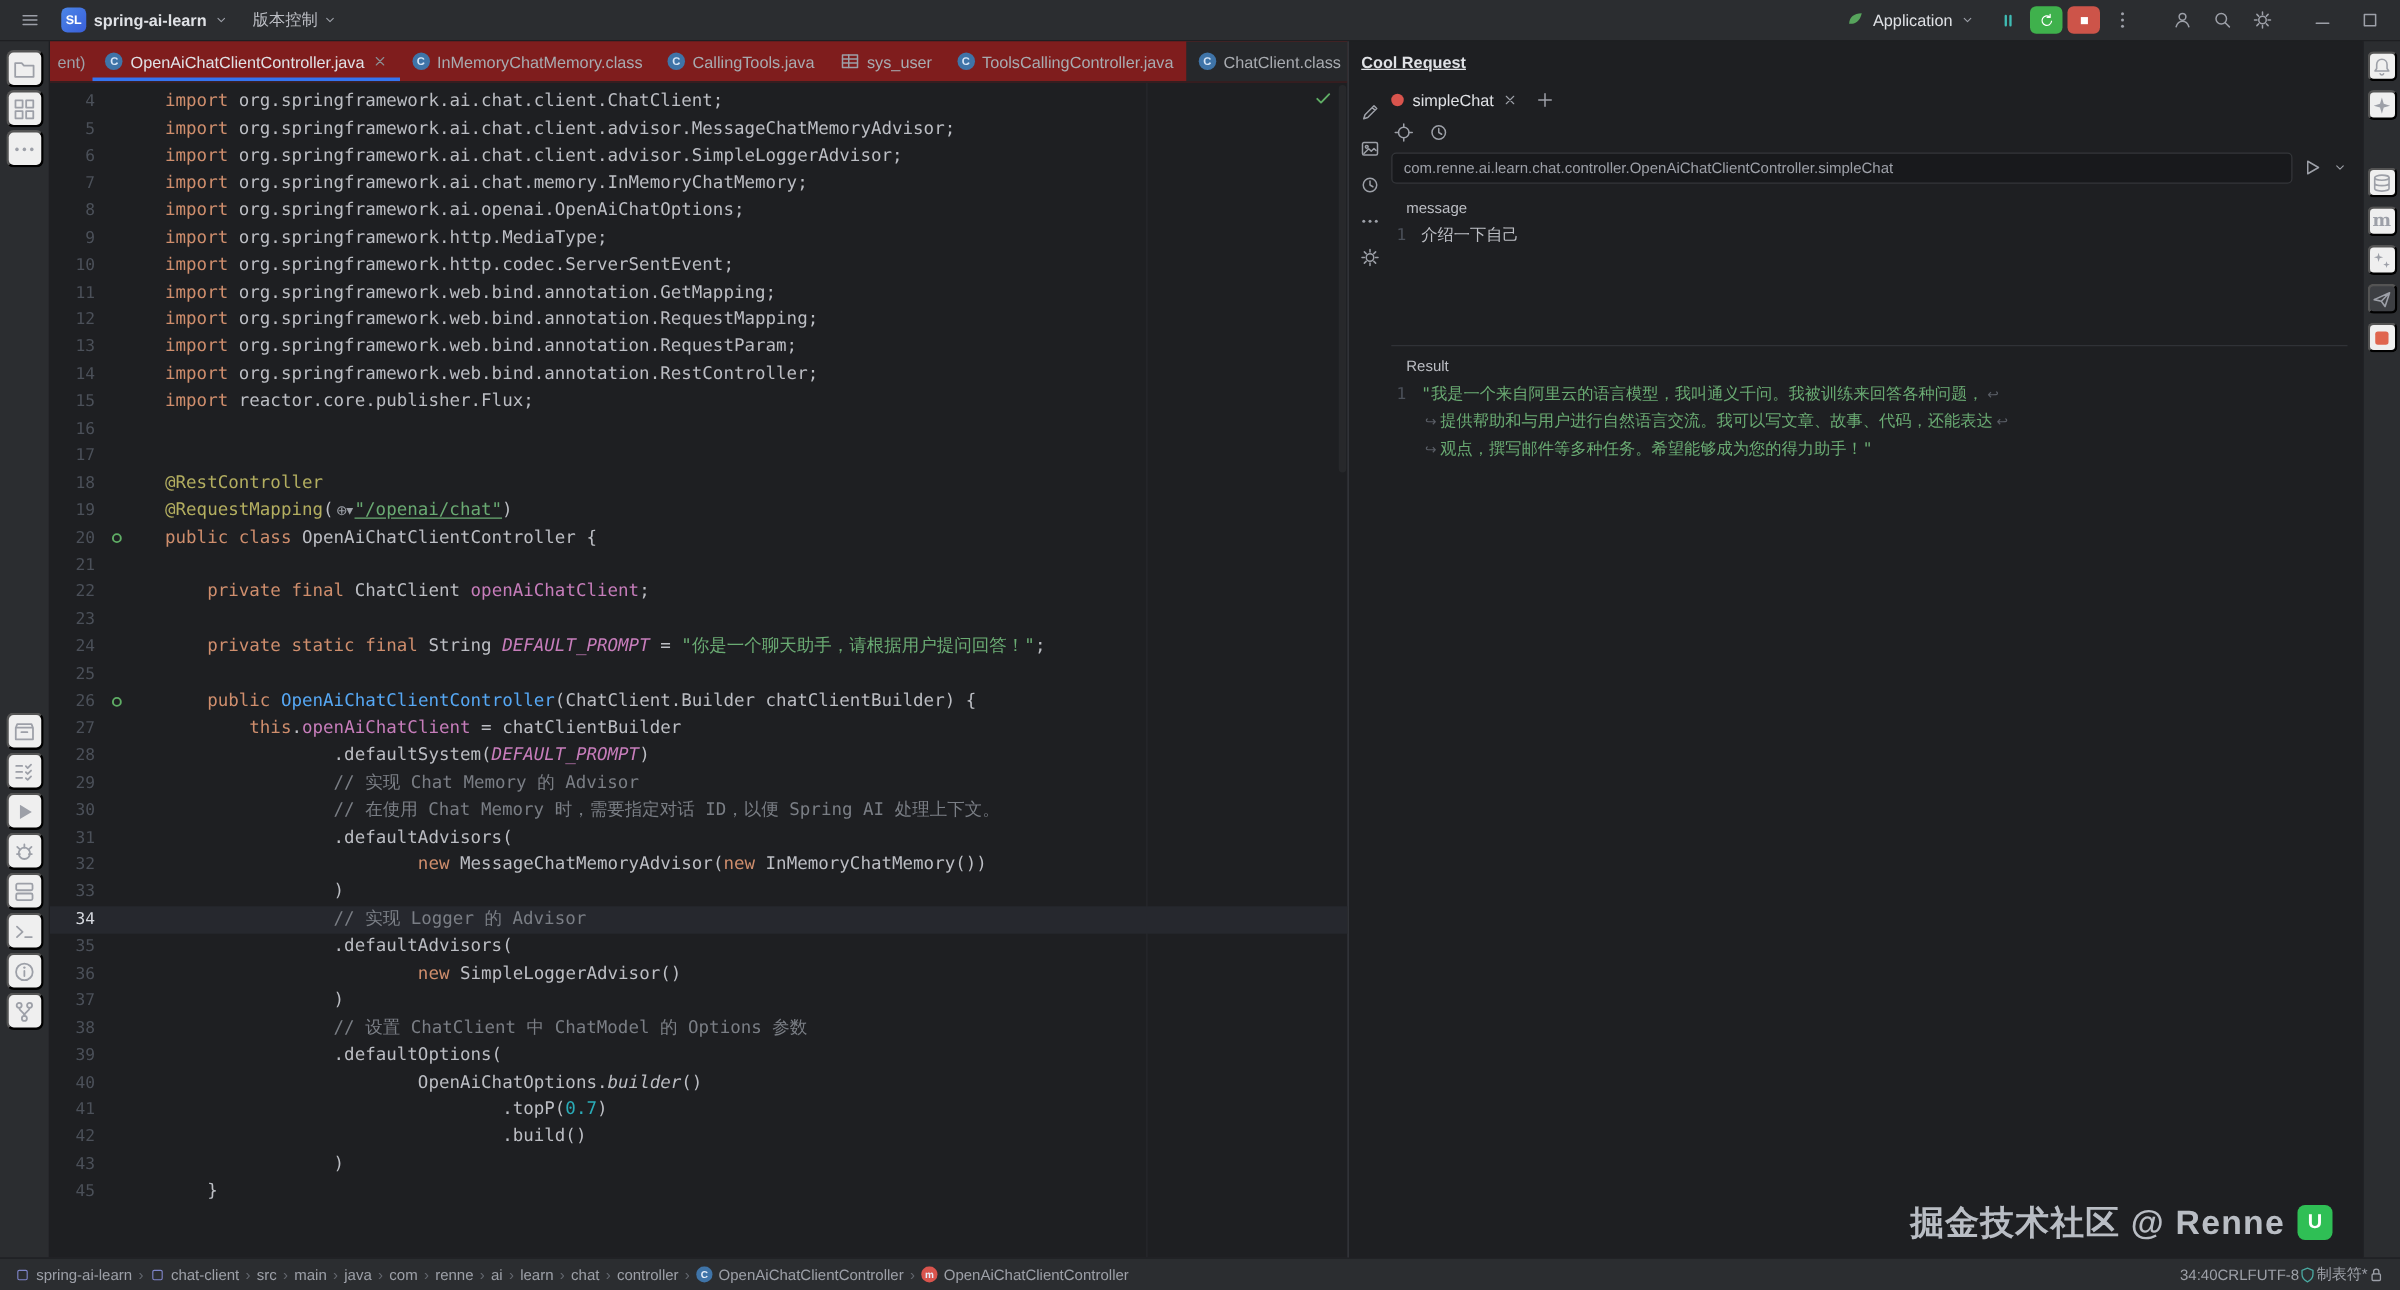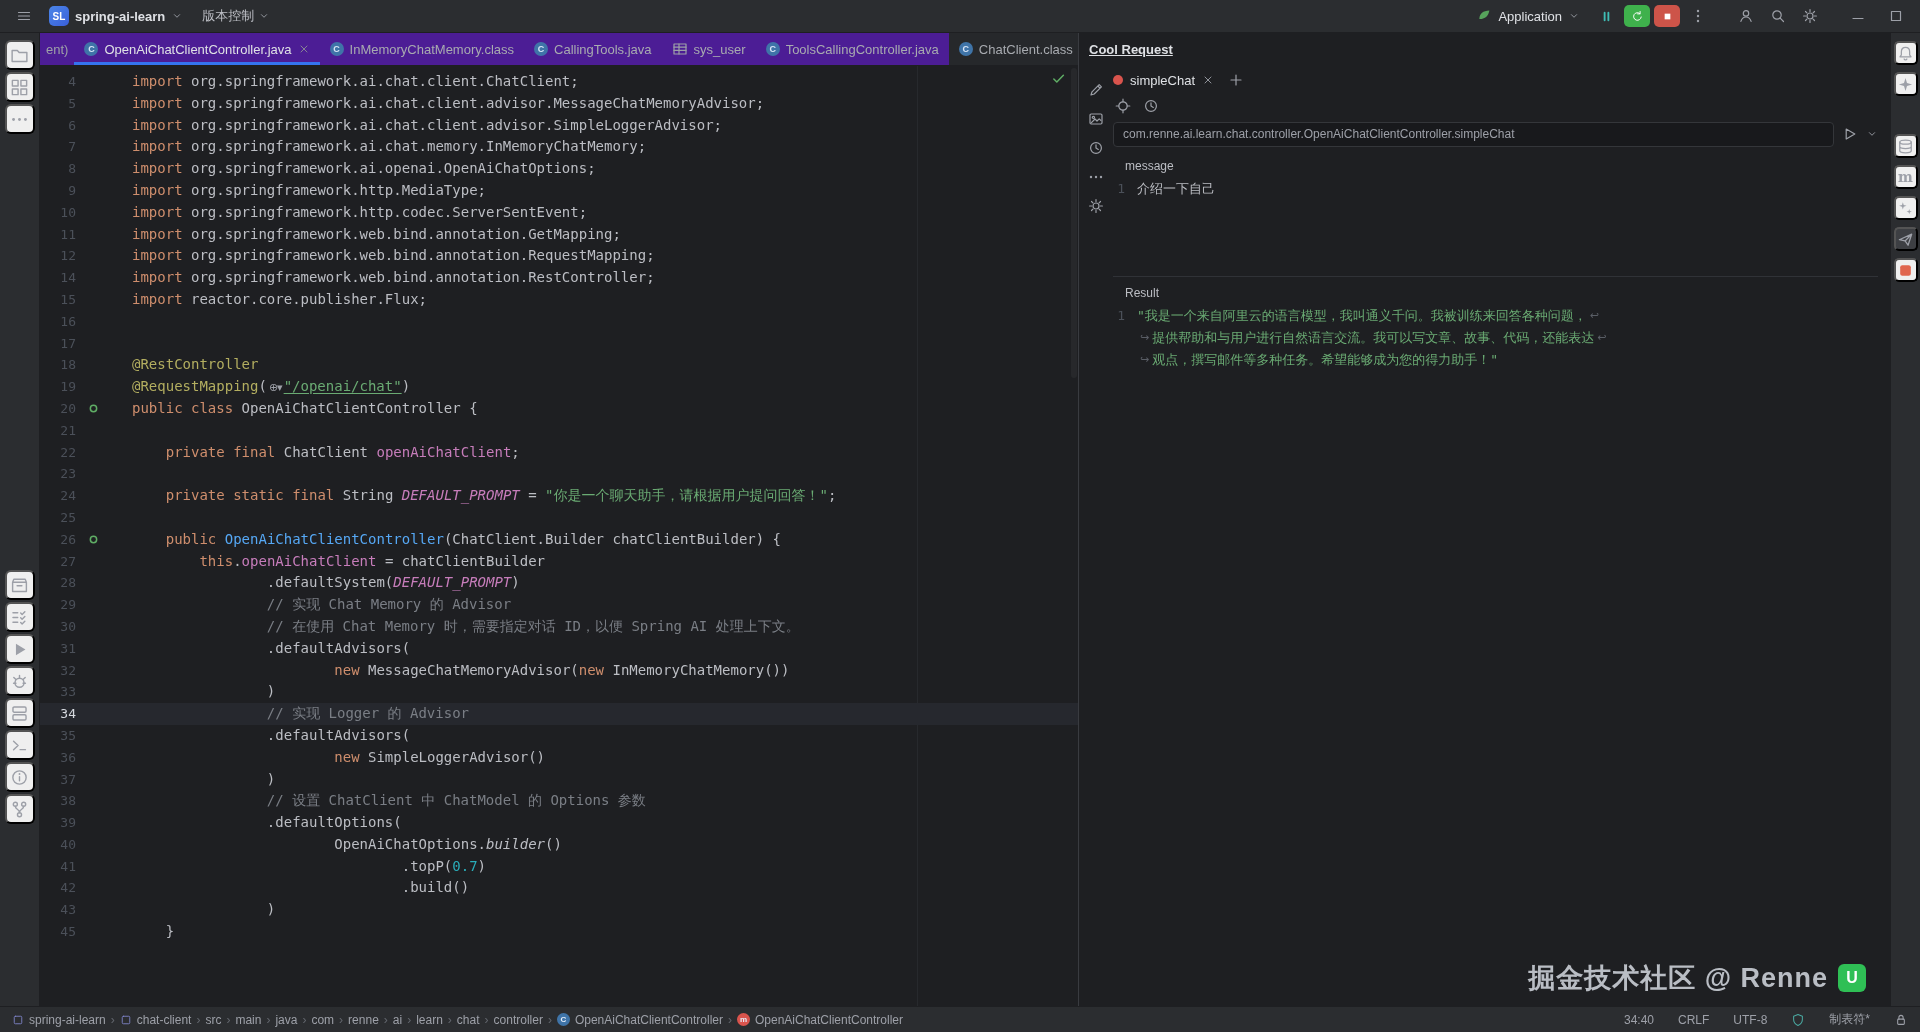--- a/index.html
+++ b/index.html
@@ -32,21 +32,21 @@
   .main { flex:1; min-height:0; display:flex; }
 
   .left-strip { width:40px; flex:none; background:#2b2d30; border-right:1px solid #1e1f22; display:flex; flex-direction:column; align-items:center; padding:6px 0; }
   .strip-btn { width:30px; height:30px; border-radius:6px; display:flex; align-items:center; justify-content:center; margin:1px 0; }
   .strip-btn .ico { width:19px; height:19px; }
   .strip-spacer { flex:1; }
   .strip-bottom-pad { height:175px; flex:none; }
 
   
   .editor-col { flex:1; min-width:0; display:flex; flex-direction:column; background:#1e1f22; }
-  .tabbar { height:33px; flex:none; background:#4c1d95; border-bottom:1px solid #1e1f22; display:flex; align-items:stretch; overflow:hidden; }
+  .tabbar { height:33px; flex:none; background:#7f1d1d; border-bottom:1px solid #1e1f22; display:flex; align-items:stretch; overflow:hidden; }
   .tab { display:flex; align-items:center; gap:6px; padding:0 10px; font-size:13px; color:#a8abb0; position:relative; }
   .tab.active { color:#dfe1e5; }
   .tab.active::after { content:""; position:absolute; left:0; right:0; bottom:0; height:3px; background:#3574f0; }
   .tab.dim { background:#26282b; }
   .tab.partial { padding:0 6px; color:#9da0a8; }
   .badge { width:14px; height:14px; border-radius:50%; background:#3f74a8; color:#d8e6f7; font-size:9px; font-weight:bold; display:flex; align-items:center; justify-content:center; flex:none; }
   .tab .close { width:12px; height:12px; color:#8c8f94; }
 
   .editor { flex:1; min-height:0; position:relative; font-family:"DejaVu Sans Mono",monospace; font-size:14px; padding-top:5px; overflow:hidden; }
   .guide { position:absolute; left:877px; top:0; bottom:0; border-left:1px solid #27292d; }
@@ -101,21 +101,21 @@
 
   
   .statusbar { height:26px; flex:none; background:#2b2d30; border-top:1px solid #1e1f22; display:flex; align-items:center; padding:0 12px; font-size:12px; color:#9da0a8; }
   .crumbs { display:flex; align-items:center; min-width:0; overflow:hidden; white-space:nowrap; }
   .crumb { display:flex; align-items:center; gap:5px; }
   .crumb-sep { color:#62666d; padding:0 5px; }
   .cicon { width:12px; height:12px; color:#7f85c9; }
   .cbadge { width:13px; height:13px; border-radius:50%; font-size:8px; font-weight:bold; color:#e6eefa; display:flex; align-items:center; justify-content:center; flex:none; }
   .cbadge.cls { background:#3f74a8; }
   .cbadge.mth { background:#d9544d; }
-  .sb-right { margin-left:auto; display:flex; align-items:center; gap:24px; }
+  .sb-right { margin-left:auto; display:flex; align-items:center; gap:0; }
   .sb-right .ico { width:14px; height:14px; }
   .shield-c { color:#4aa8a0; }
 </style>
 </head>
 <body>
 
 <div class="app">
 
   <header class="topbar">
     <button class="tb-btn">
@@ -371,20 +371,21 @@
         <div id="code-lines">
             <div class="ln"><span class="gnum">4</span><span class="gico"></span><span class="lntext"><span class="t-k">import</span><span class="t-p"> org.springframework.ai.chat.client.ChatClient;</span></span></div>
             <div class="ln"><span class="gnum">5</span><span class="gico"></span><span class="lntext"><span class="t-k">import</span><span class="t-p"> org.springframework.ai.chat.client.advisor.MessageChatMemoryAdvisor;</span></span></div>
             <div class="ln"><span class="gnum">6</span><span class="gico"></span><span class="lntext"><span class="t-k">import</span><span class="t-p"> org.springframework.ai.chat.client.advisor.SimpleLoggerAdvisor;</span></span></div>
             <div class="ln"><span class="gnum">7</span><span class="gico"></span><span class="lntext"><span class="t-k">import</span><span class="t-p"> org.springframework.ai.chat.memory.InMemoryChatMemory;</span></span></div>
             <div class="ln"><span class="gnum">8</span><span class="gico"></span><span class="lntext"><span class="t-k">import</span><span class="t-p"> org.springframework.ai.openai.OpenAiChatOptions;</span></span></div>
             <div class="ln"><span class="gnum">9</span><span class="gico"></span><span class="lntext"><span class="t-k">import</span><span class="t-p"> org.springframework.http.MediaType;</span></span></div>
             <div class="ln"><span class="gnum">10</span><span class="gico"></span><span class="lntext"><span class="t-k">import</span><span class="t-p"> org.springframework.http.codec.ServerSentEvent;</span></span></div>
             <div class="ln"><span class="gnum">11</span><span class="gico"></span><span class="lntext"><span class="t-k">import</span><span class="t-p"> org.springframework.web.bind.annotation.GetMapping;</span></span></div>
             <div class="ln"><span class="gnum">12</span><span class="gico"></span><span class="lntext"><span class="t-k">import</span><span class="t-p"> org.springframework.web.bind.annotation.RequestMapping;</span></span></div>
+            <div class="ln"><span class="gnum">13</span><span class="gico"></span><span class="lntext"><span class="t-k">import</span><span class="t-p"> org.springframework.web.bind.annotation.RequestParam;</span></span></div>
             <div class="ln"><span class="gnum">14</span><span class="gico"></span><span class="lntext"><span class="t-k">import</span><span class="t-p"> org.springframework.web.bind.annotation.RestController;</span></span></div>
             <div class="ln"><span class="gnum">15</span><span class="gico"></span><span class="lntext"><span class="t-k">import</span><span class="t-p"> reactor.core.publisher.Flux;</span></span></div>
             <div class="ln"><span class="gnum">16</span><span class="gico"></span><span class="lntext"></span></div>
             <div class="ln"><span class="gnum">17</span><span class="gico"></span><span class="lntext"></span></div>
             <div class="ln"><span class="gnum">18</span><span class="gico"></span><span class="lntext"><span class="t-a">@RestController</span></span></div>
             <div class="ln"><span class="gnum">19</span><span class="gico"></span><span class="lntext"><span class="t-a">@RequestMapping</span><span class="t-p">(</span><span class="t-g">⊕▾</span><span class="t-u">"/openai/chat"</span><span class="t-p">)</span></span></div>
             <div class="ln"><span class="gnum">20</span><span class="gico"><span class="ico "><svg viewBox="0 0 16 16" fill="none" stroke="currentColor" stroke-width="1.2" stroke-linecap="round" stroke-linejoin="round">
                     <circle cx="8" cy="8" r="4.6" stroke-width="2.2"></circle>
                   </svg></span></span><span class="lntext"><span class="t-k">public class </span><span class="t-p">OpenAiChatClientController {</span></span></div>
             <div class="ln"><span class="gnum">21</span><span class="gico"></span><span class="lntext"></span></div>

